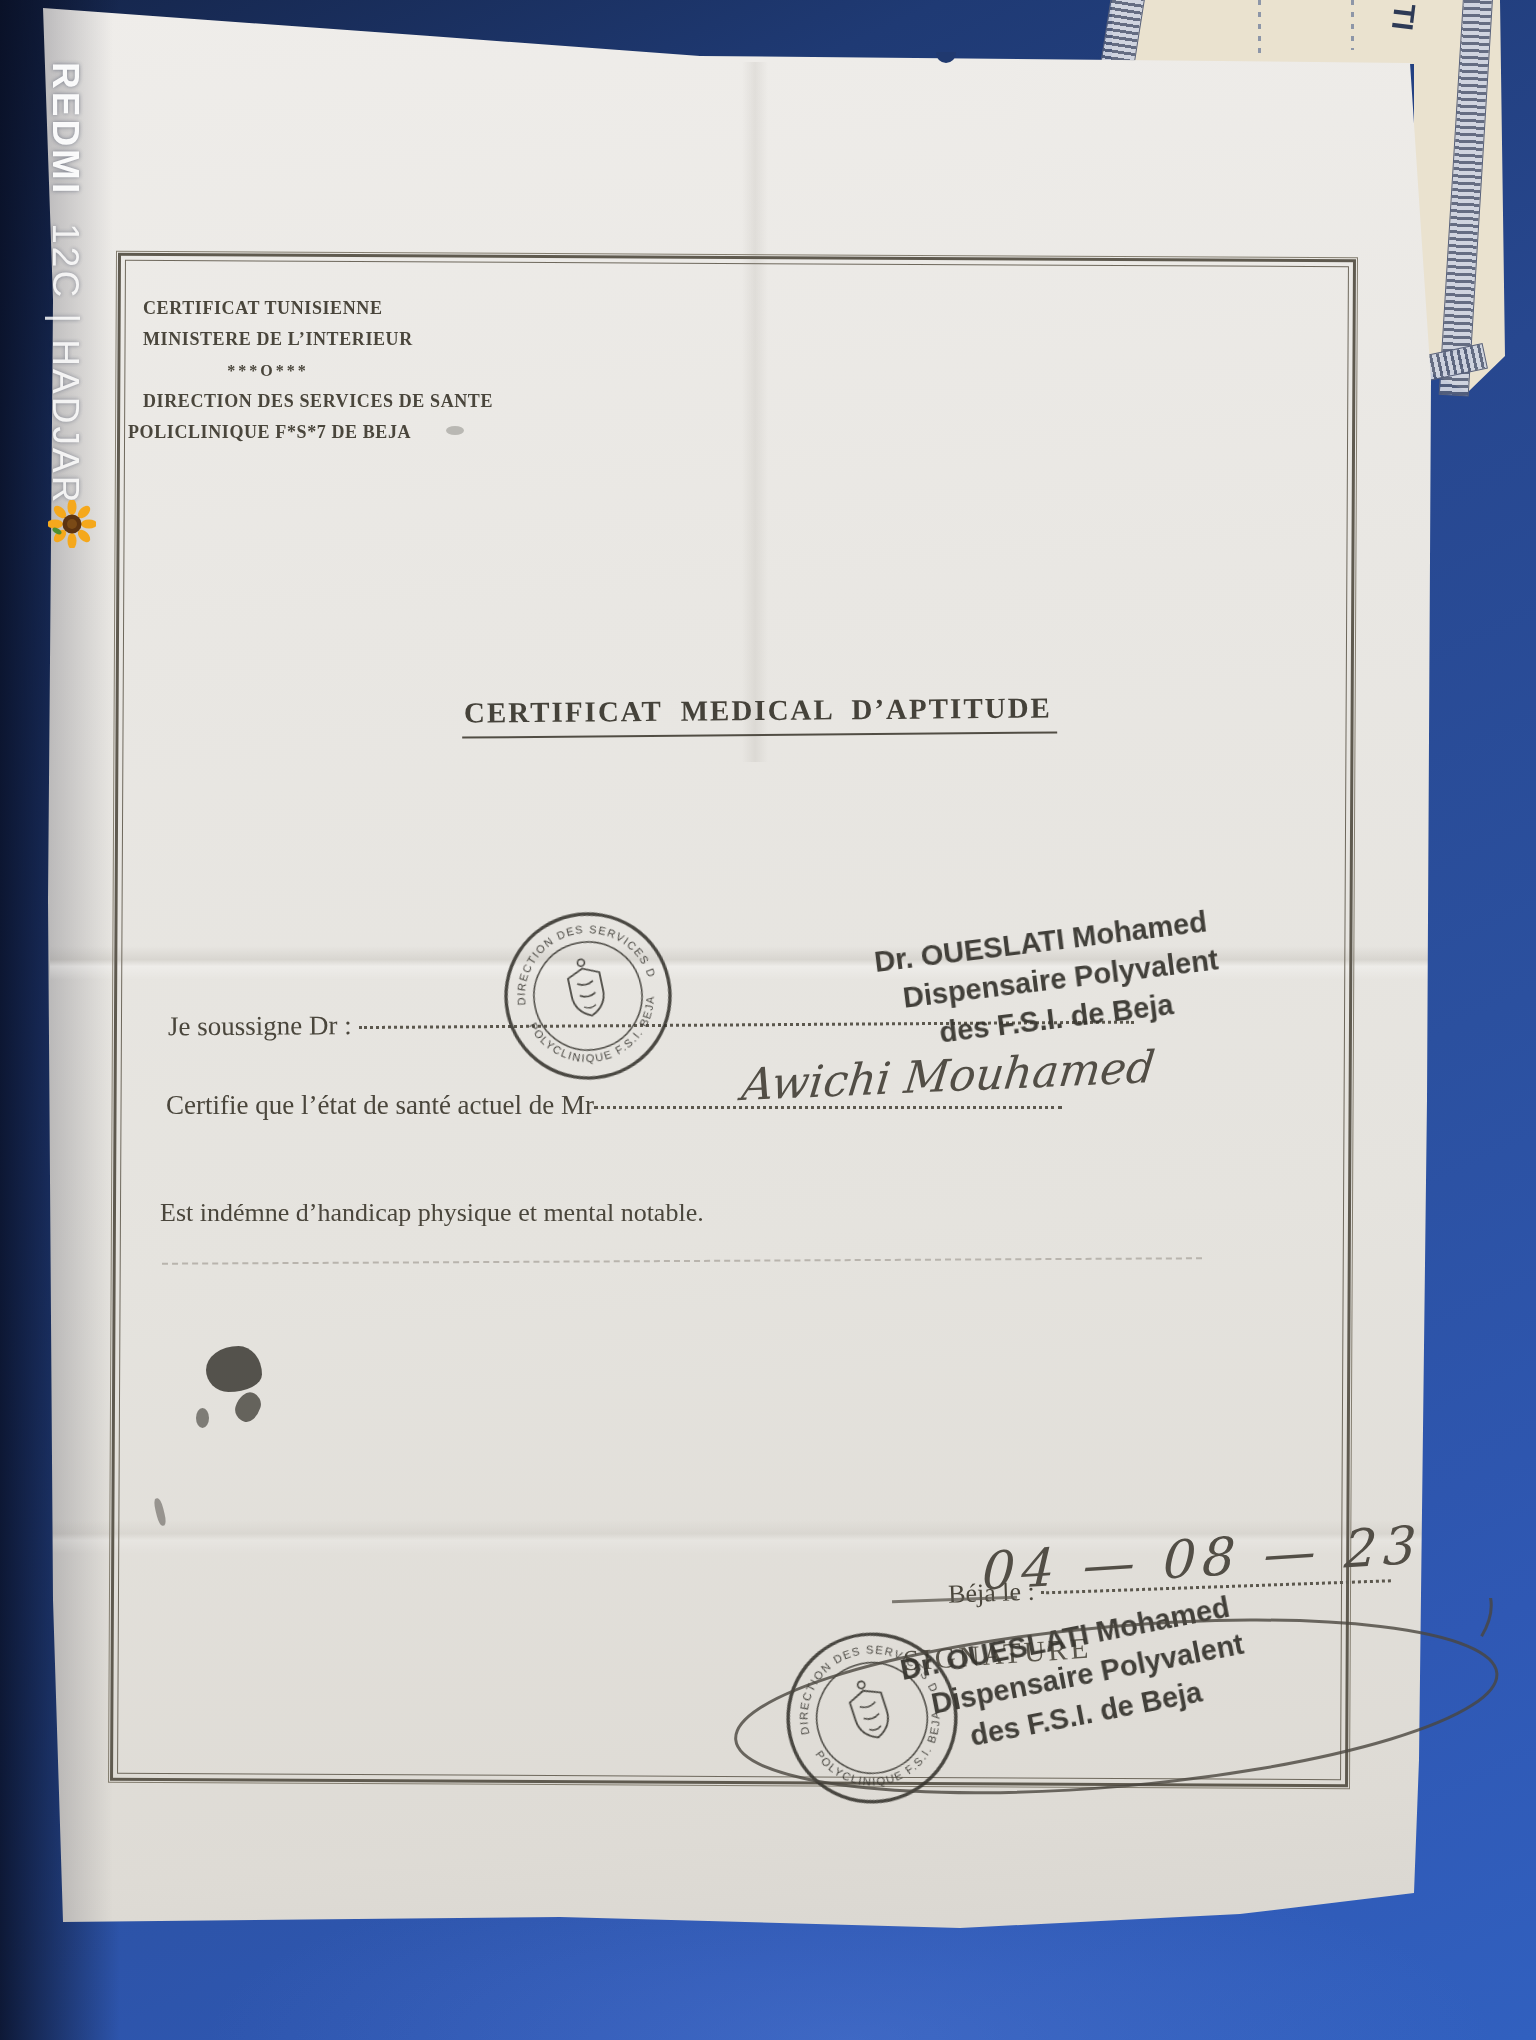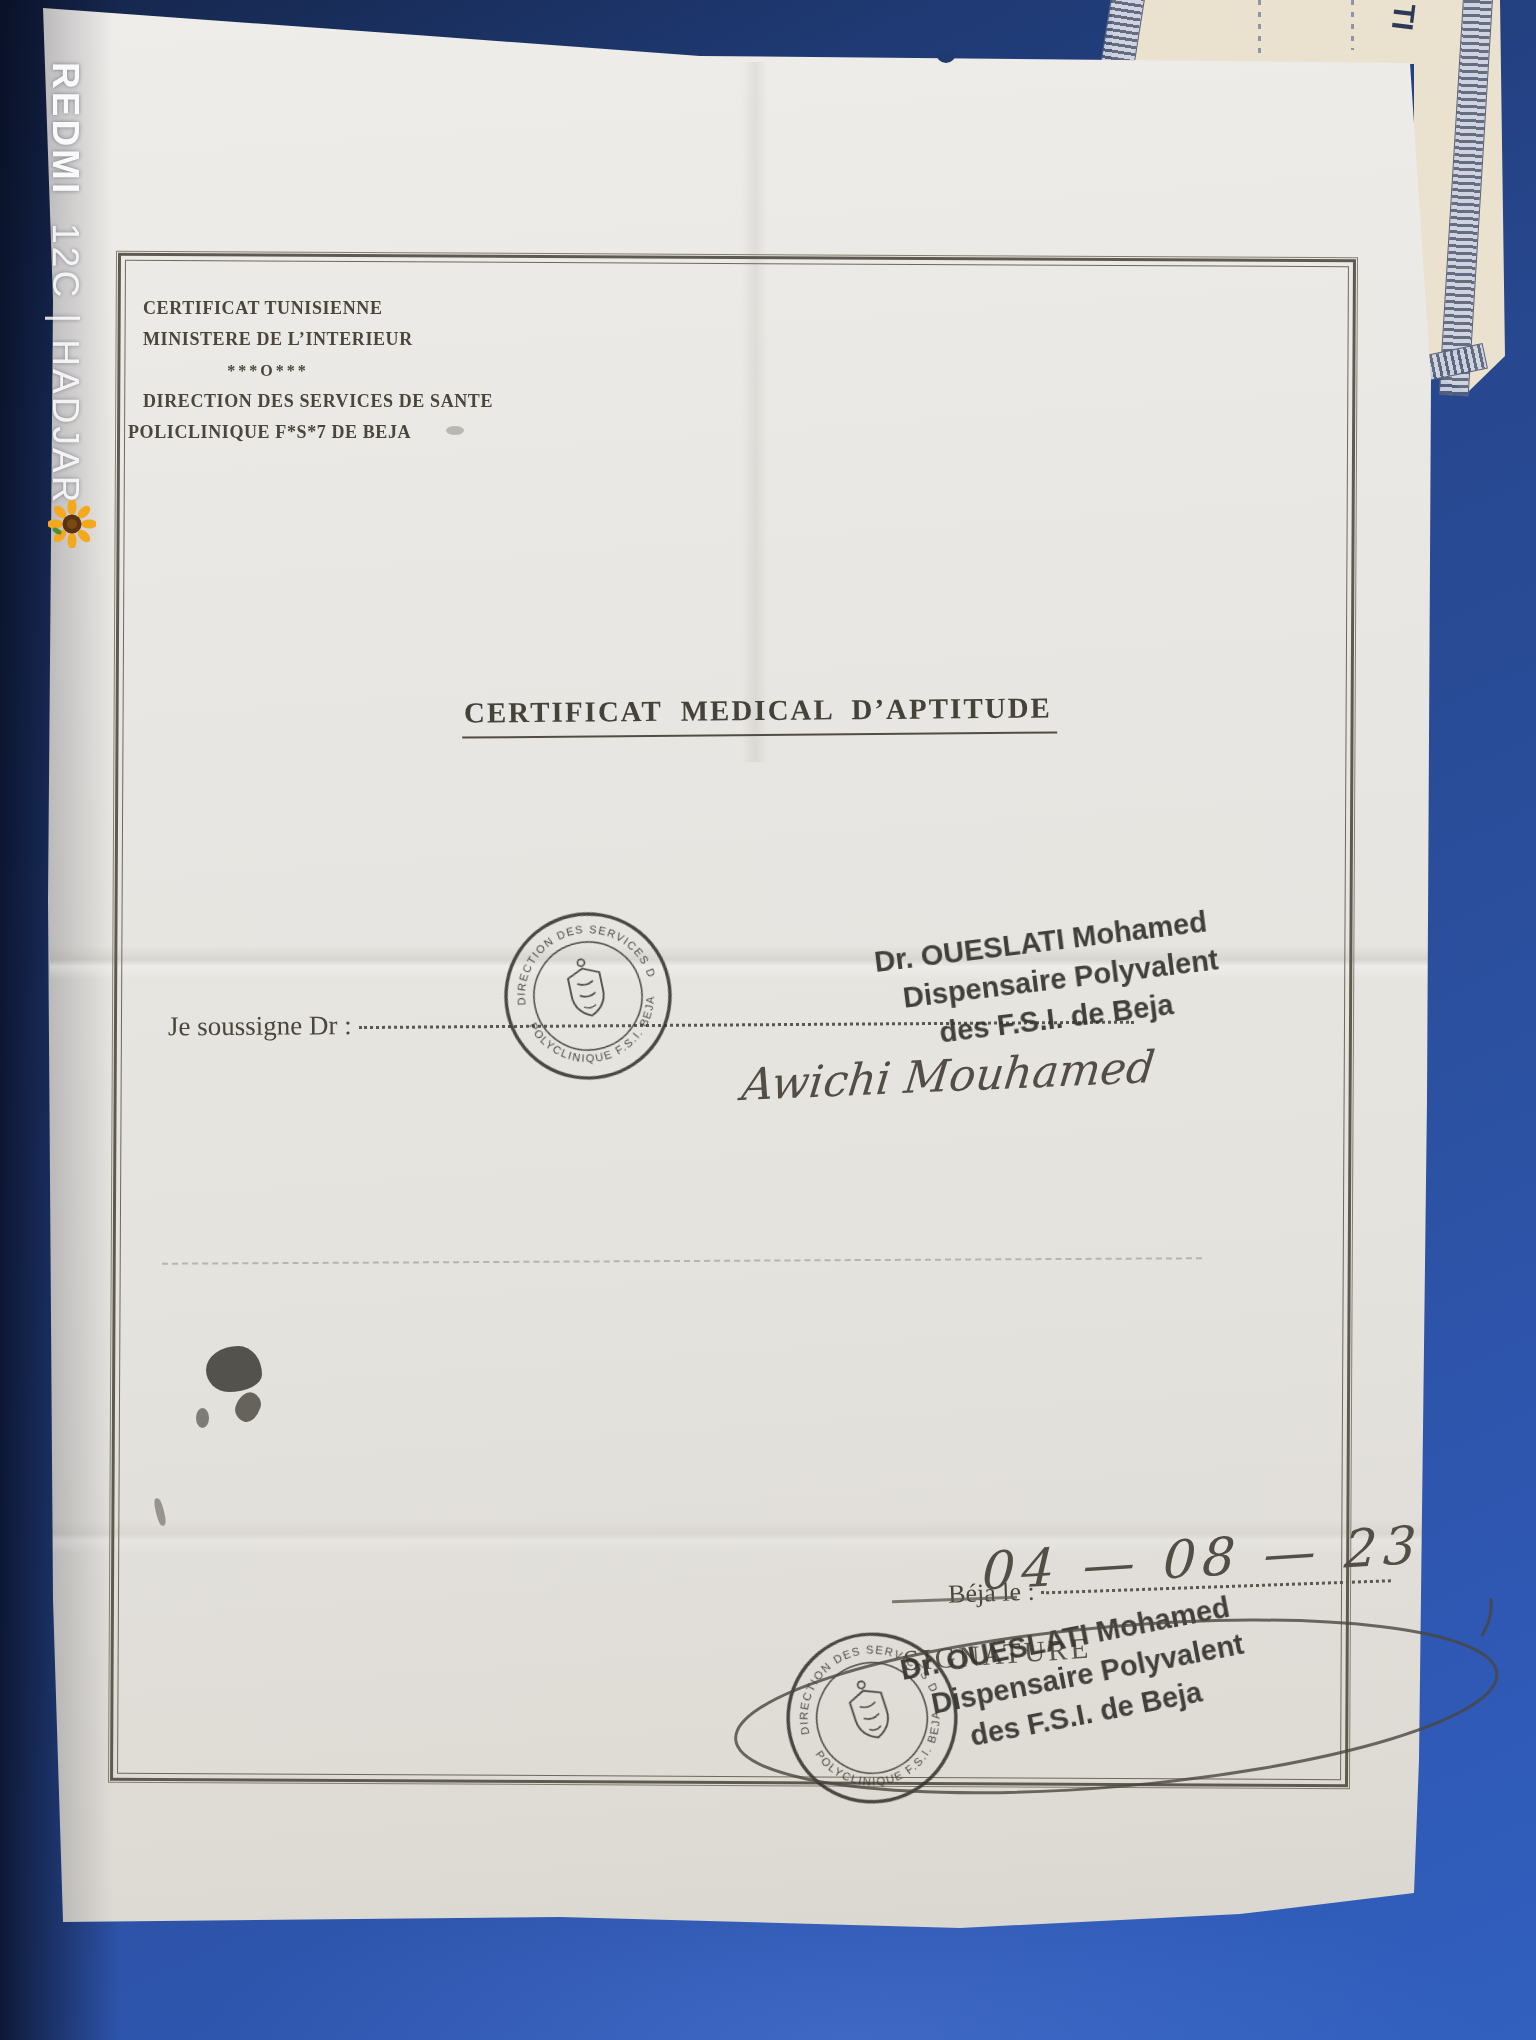--- a/index.html
+++ b/index.html
@@ -136,21 +136,25 @@
     <span>DIRECTION DES SERVICES DE SANTE</span><br>
     <span class="l4">POLICLINIQUE F*S*7  DE BEJA</span>
   </div>
 
   <div id="title" class="ptxt">CERTIFICAT MEDICAL D’APTITUDE</div>
 
   <div id="line-sous" class="ptxt">
     <span>Je soussigne Dr : </span><span class="dots" style="width:775px"></span>
   </div>
 
-
+  <div id="line-cert" class="ptxt">
+    <span>Certifie que l’état de santé actuel de Mr</span><span class="dots" style="width:468px"></span>
+  </div>
+
+  <div id="line-ind" class="ptxt">Est indémne d’handicap physique et mental notable.</div>
 
   <div id="mid-dotted"></div>
 
 
   <div id="line-date" class="ptxt">
     <span>Béja le :</span> <span class="dots" style="width:350px"></span>
   </div>
   <div id="sig-label" class="ptxt">SIGNATURE</div>
 
   <svg id="round1" class="round-stamp" width="176" height="176" viewBox="0 0 176 176">

